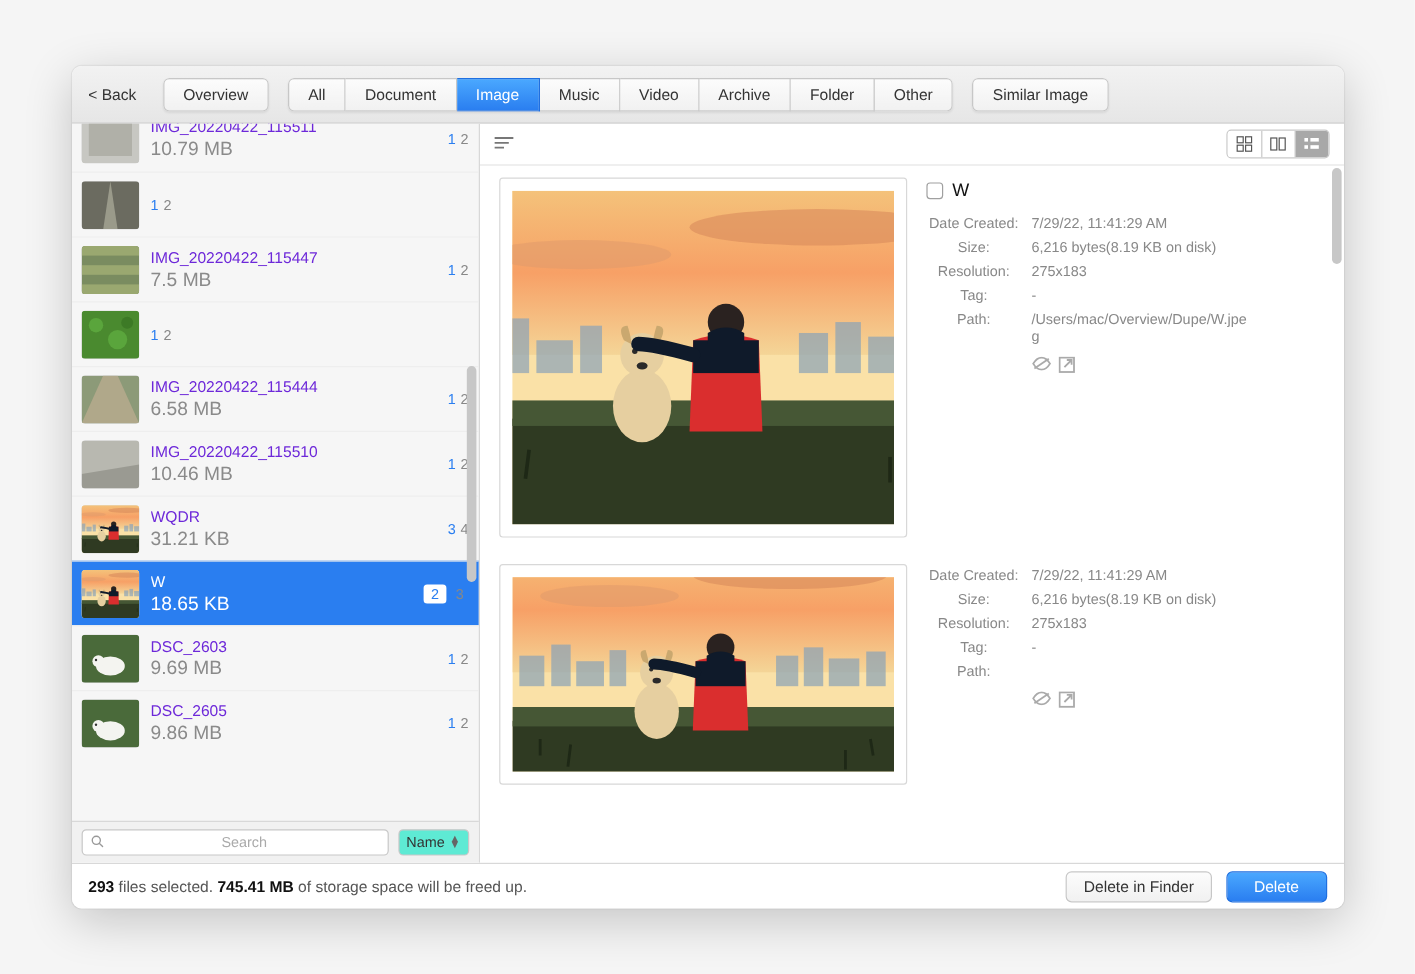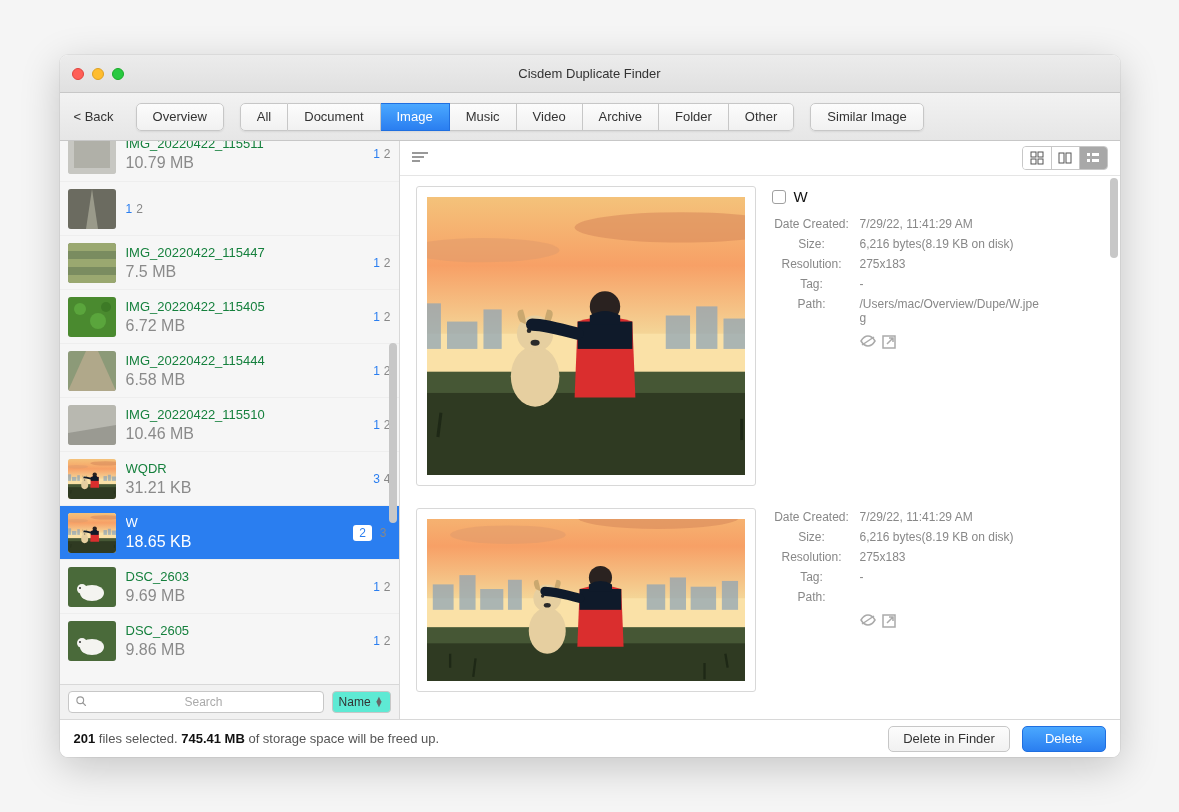--- a/index.html
+++ b/index.html
@@ -112,21 +112,21 @@
     height:54px;
     cursor:pointer;
   }
   .row + .row { border-top:1px solid #eee; }
   .thumb {
     width:48px; height:40px; border-radius:3px; overflow:hidden;
     flex:none; margin-right:10px; background:#ccc;
   }
   .thumb div, .thumb svg { width:100%; height:100%; display:block; }
   .row .meta { flex:1; min-width:0; }
-  .row .name { font-size:13px; color:#15803d; white-space:nowrap; overflow:hidden; text-overflow:ellipsis;}
+  .row .name { font-size:13px; color:#6d28d9; white-space:nowrap; overflow:hidden; text-overflow:ellipsis;}
   .row .size { font-size:16px; color:#8a8a8a; margin-top:3px;}
   .row .counts { display:flex; gap:4px; font-size:12px; color:#888; }
   .row .counts .sel { background:none; color:#2a7ef0; font-weight:500; }
   .row.selected {
     background:#2a7ef0;
     color:#fff;
   }
   .row.selected .name, .row.selected .size { color:#fff; }
   .row.selected .counts {
     color:#fff;
@@ -238,28 +238,20 @@
 
   
   .sunset-pic svg { width:100%; height:100%; display:block; }
 
 </style>
 </head>
 <body>
 
 <div class="window">
 
-  <div class="titlebar">
-    <div class="traffic">
-      <div class="dot red"></div>
-      <div class="dot yellow"></div>
-      <div class="dot green"></div>
-    </div>
-    <div class="title">Cisdem Duplicate Finder</div>
-  </div>
 
   <div class="toolbar">
     <span class="back">&lt; Back</span>
     <div class="seg" style="margin-left:6px;">
       <button class="overview-btn">Overview</button>
     </div>
     <div class="seg">
       <button>All</button>
       <button>Document</button>
       <button class="active">Image</button>
@@ -326,24 +318,20 @@
           </div>
           <div class="row">
             <div class="thumb">
               <svg viewBox="0 0 48 40">
                 <rect width="48" height="40" fill="#4a8a2f"></rect>
                 <circle cx="12" cy="12" r="6" fill="#5aa53c"></circle>
                 <circle cx="30" cy="24" r="8" fill="#5aa53c"></circle>
                 <circle cx="38" cy="10" r="5" fill="#3d7a26"></circle>
               </svg>
             </div>
-            <div class="meta">
-              <div class="name">IMG_20220422_115405</div>
-              <div class="size">6.72 MB</div>
-            </div>
             <div class="counts">
               <span class="sel normal">1</span>
               <span class="tot">2</span>
             </div>
           </div>
           <div class="row">
             <div class="thumb">
               <svg viewBox="0 0 48 40">
                 <rect width="48" height="40" fill="#8c9a78"></rect>
                 <polygon points="0,40 48,40 30,0 18,0" fill="#b0a88a"></polygon>
@@ -588,21 +576,21 @@
                 </span>
               </div>
             </div>
           </div>
         </div>
     </div>
   </div>
 
   <div class="footer">
     <div class="footer-text">
-      <b>201</b><span> files selected. </span><b>745.41 MB</b><span> of storage space will be freed up.</span>
+      <b>293</b><span> files selected. </span><b>745.41 MB</b><span> of storage space will be freed up.</span>
     </div>
     <button class="btn">Delete in Finder</button>
     <button class="btn primary">Delete</button>
   </div>
 </div>
 
 <svg width="0" height="0" style="position:absolute">
   <defs>
 
     <g id="sunset-scene">

